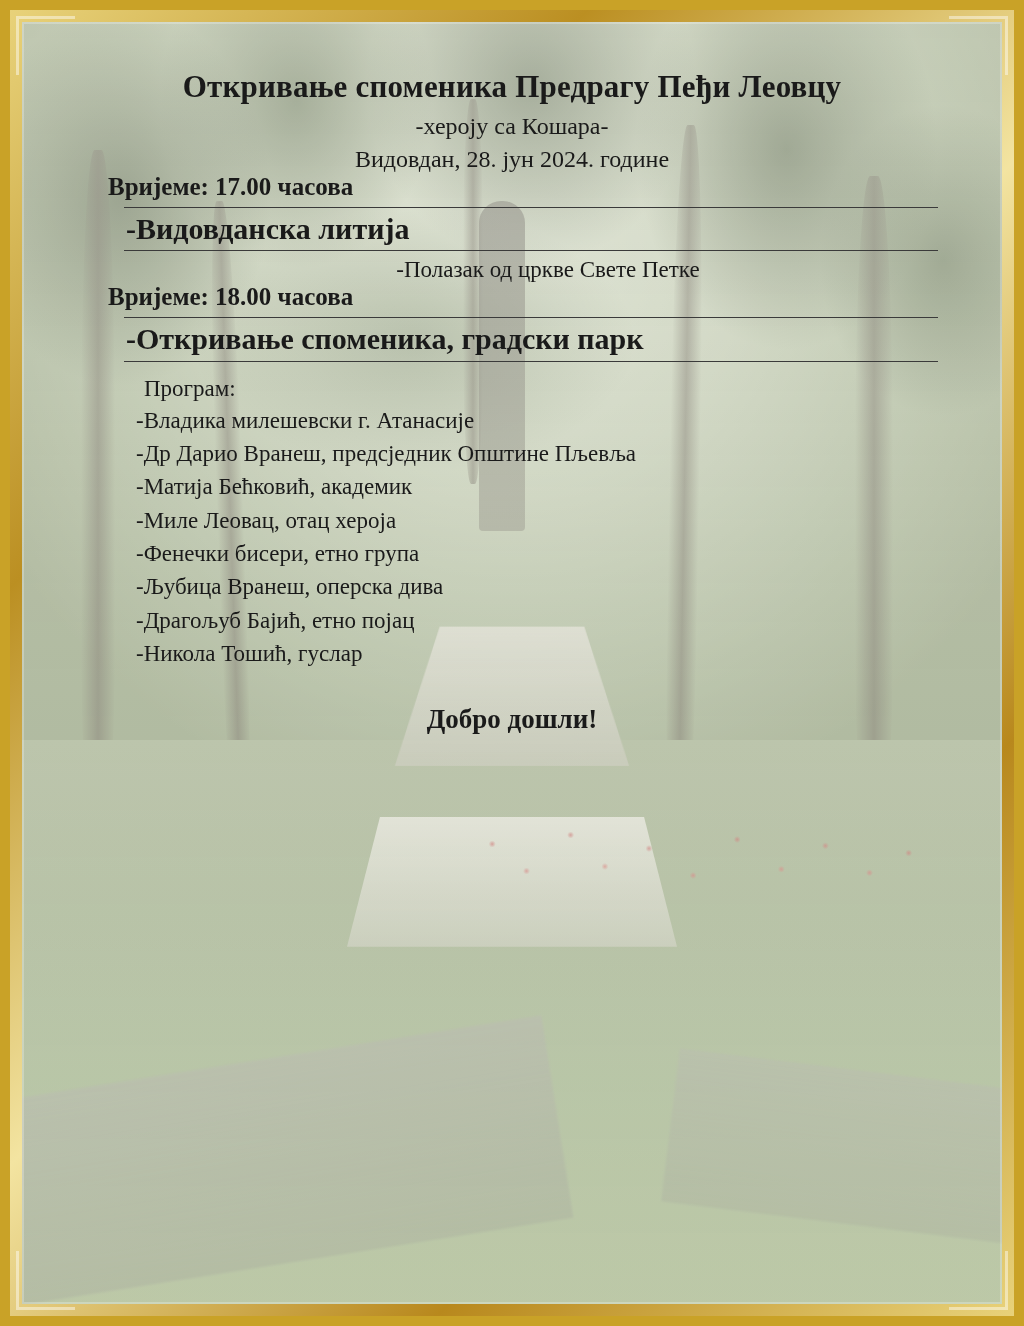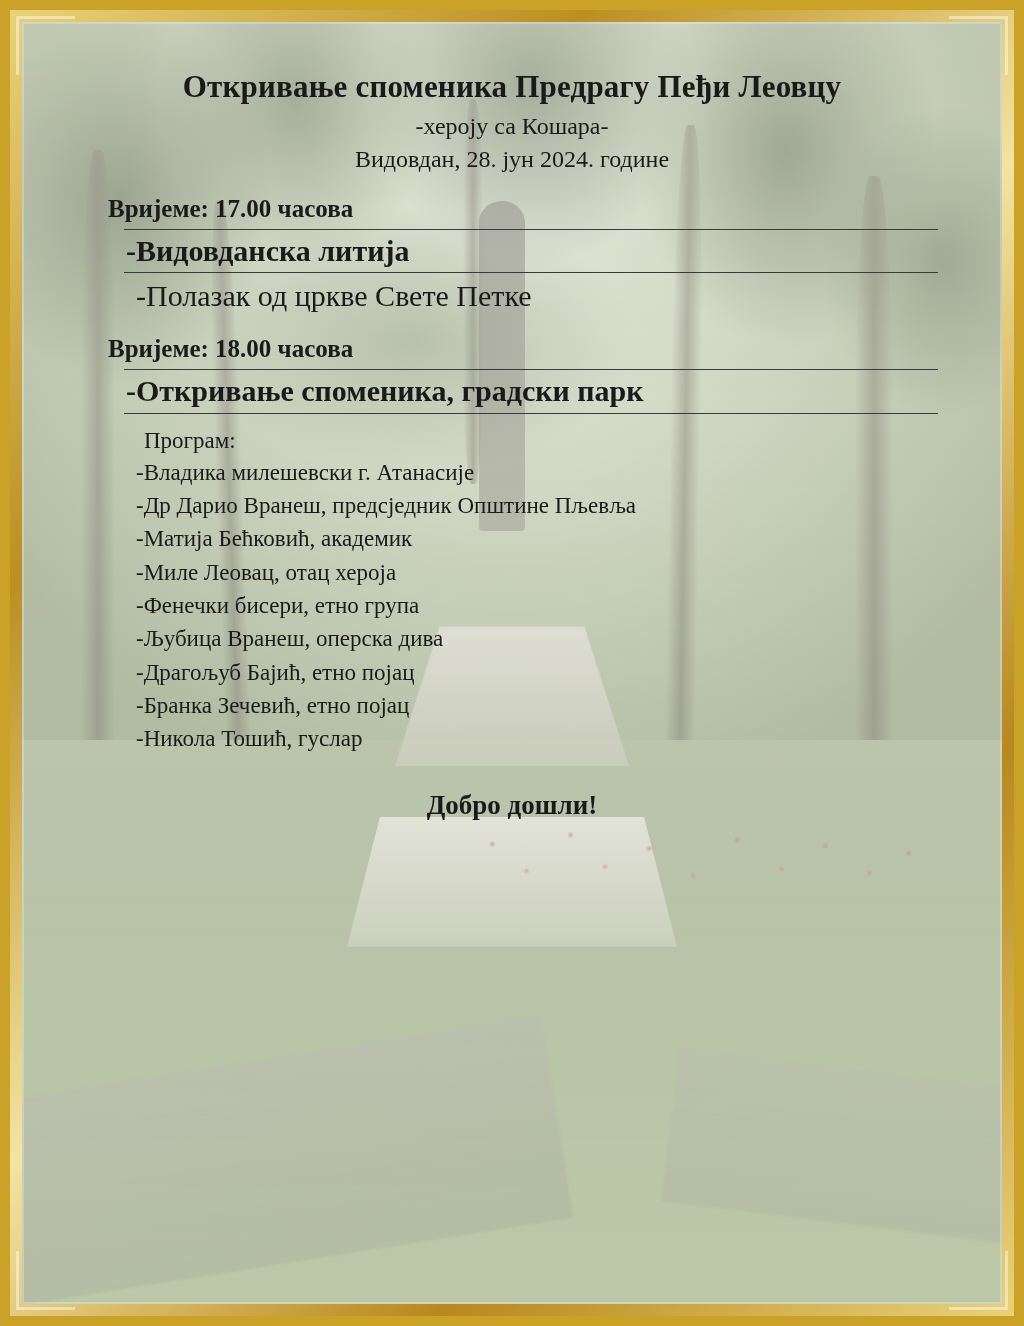--- a/index.html
+++ b/index.html
@@ -187,41 +187,42 @@
     text-align: center;
     font-size: 24px;
     margin: 6px 0 2px 0;
   }
   .subtitle2 {
     text-align: center;
     font-size: 24px;
     margin: 6px 0 0 0;
   }
 
-  .block { margin-top: 22px; }
+  .block { }
 
   .time {
     font-weight: bold;
     font-size: 25px;
     margin: 0 0 6px 44px;
   }
   .rule {
     border: none;
     border-top: 1.5px solid #3a3a3a;
     margin: 2px 22px 2px 60px;
   }
   .heading {
     font-weight: bold;
     font-size: 30px;
     margin: 4px 0 4px 62px;
     line-height: 1.15;
   }
   .sub-line {
-    font-size: 30px;
+    font-size: 23px;
     margin: 6px 0 0 72px;
+    text-align: center;
   }
   .program-label {
     font-size: 23px;
     margin: 14px 0 2px 80px;
   }
   .program-list {
     list-style: none;
     margin: 2px 0 0 0;
     padding: 0;
   }
@@ -299,21 +300,20 @@
       <hr class="rule">
       <div class="program-label">Програм:</div>
       <ul class="program-list">
         <li>-Владика милешевски г. Атанасије</li>
         <li>-Др Дарио Вранеш, предсједник Општине Пљевља</li>
         <li>-Матија Бећковић, академик</li>
         <li>-Миле Леовац, отац хероја</li>
         <li>-Фенечки бисери, етно група</li>
         <li>-Љубица Вранеш, оперска дива</li>
         <li>-Драгољуб Бајић, етно појац</li>
-        <li>-Бранка Зечевић, етно појац</li>
         <li>-Никола Тошић, гуслар</li>
       </ul>
     </div>
 
 
     <div class="welcome">Добро дошли!</div>
   </div>
 </div>
 
 </body></html>

